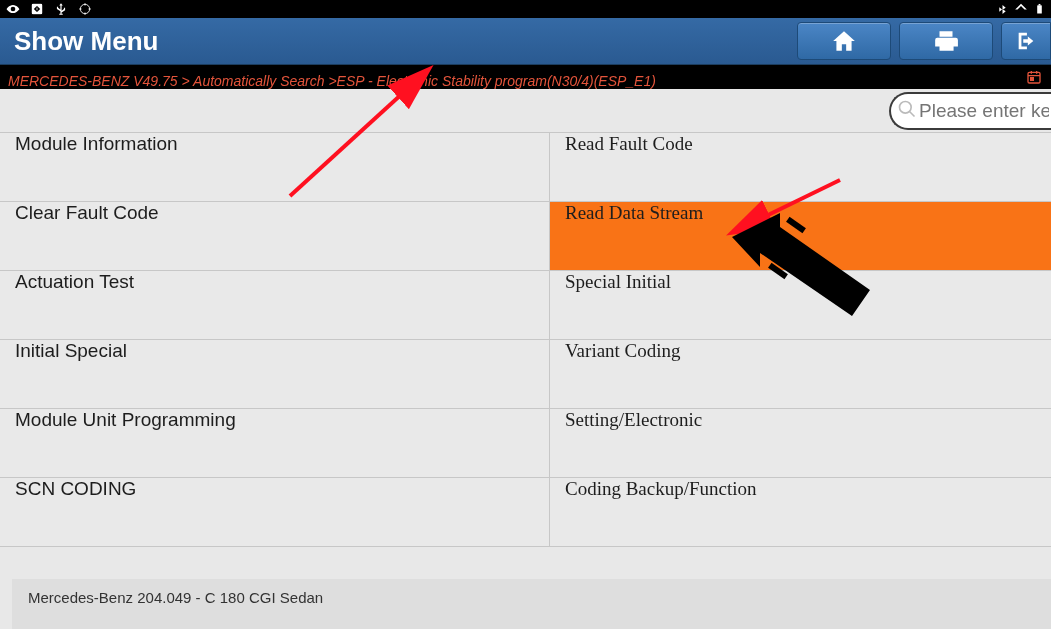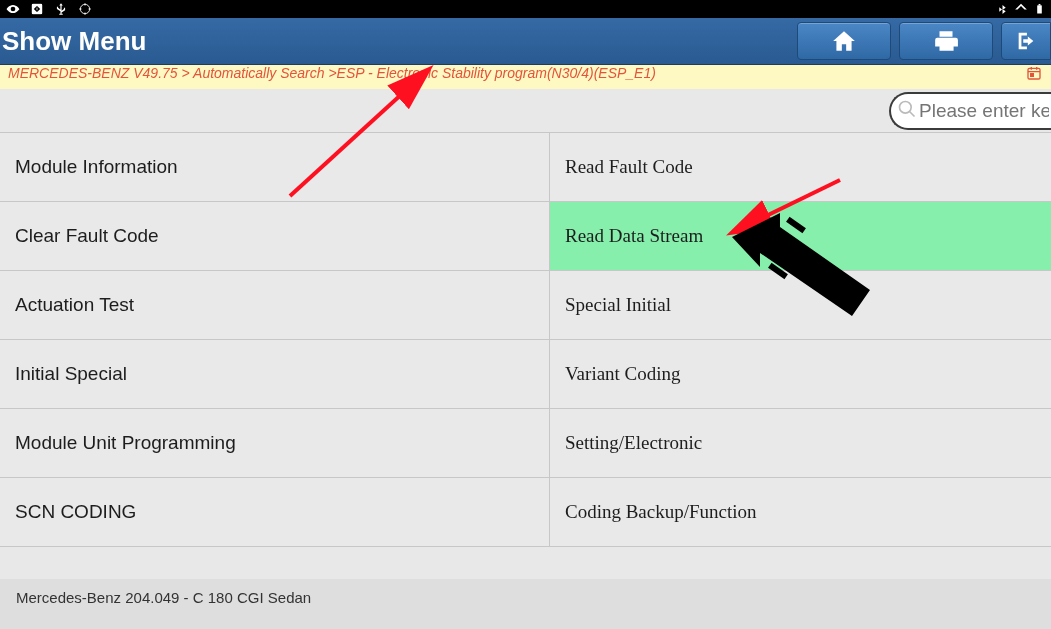--- a/index.html
+++ b/index.html
@@ -5,45 +5,45 @@
   * { margin: 0; padding: 0; box-sizing: border-box; }
   html, body { width: 1051px; height: 629px; font-family: Arial, sans-serif; overflow: hidden; background: #e8e8e8; }
   
   
   .status-bar { background: #000; height: 18px; width: 100%; display: flex; align-items: center; color: #fff; font-size: 12px; padding: 0 6px; justify-content: space-between; }
   .status-left { display: flex; gap: 10px; align-items: center; }
   .status-right { display: flex; gap: 6px; align-items: center; }
   .status-icon { display: inline-flex; align-items: center; justify-content: center; }
   
   
-  .header { background: linear-gradient(to bottom, #356aa5 0%, #2a5a91 100%); height: 47px; display: flex; align-items: center; justify-content: space-between; padding-left: 2px; border-bottom: 1px solid #1c3d5e; }
+  .header { background: linear-gradient(to bottom, #356aa5 0%, #2a5a91 100%); height: 47px; display: flex; align-items: center; justify-content: space-between; padding-left: 14px; border-bottom: 1px solid #1c3d5e; }
   .header-title { color: #fff; font-size: 26px; font-weight: bold; }
   .header-buttons { display: flex; gap: 8px; height: 100%; align-items: center; padding-right: 0; }
   .hbtn { width: 94px; height: 38px; background: linear-gradient(to bottom, #4b86c6, #2f69a5); border: 1px solid #1d4a78; border-radius: 4px; display: flex; align-items: center; justify-content: center; cursor: pointer; box-shadow: inset 0 1px 0 rgba(255,255,255,.25); }
   .hbtn:last-child { width: 50px; border-top-right-radius:0; border-bottom-right-radius:0; margin-right:0; }
   
   
-  .crumb-bar { height: 24px; background: #fef9c3; display: flex; align-items: flex-start; padding: 0 8px; justify-content: space-between; }
+  .crumb-bar { height: 24px; background: #000000; display: flex; align-items: flex-end; padding: 0 8px; justify-content: space-between; }
   .crumb { color: #e3543b; font-style: italic; font-size: 14px; white-space: nowrap; }
   .crumb-icon { color: #e3543b; }
   
   
   .search-row { height: 44px; background: #e8e8e8; display: flex; align-items: center; justify-content: flex-end; padding-right: 0; border-bottom: 1px solid #c7c7c7; }
   .search-box { width: 162px; height: 38px; background: #fff; border: 2px solid #3b3b3b; border-right: none; border-radius: 20px 0 0 20px; display: flex; align-items: center; padding-left: 6px; overflow: hidden; }
   .search-box input { border: none; outline: none; font-size: 19px; color: #8a8a8a; width: 130px; background: transparent; }
   .search-mag { opacity: .5; margin-right: 2px; }
   
   
   .menu-grid { display: grid; grid-template-columns: 550px 1fr; }
-  .menu-cell { height: 69px; border-bottom: 1px solid #c7c7c7; border-right: 1px solid #c7c7c7; display: flex; align-items: center; padding-left: 15px; font-size: 19px; color: #1d1d1d; background: #e9e9e9; cursor: pointer; }
+  .menu-cell { height: 69px; border-bottom: 1px solid #c7c7c7; border-right: 1px solid #c7c7c7; display: flex; align-items: flex-start; padding-left: 15px; font-size: 19px; color: #1d1d1d; background: #e9e9e9; cursor: pointer; }
   .menu-cell:nth-child(2n) { border-right: none; font-family: Liberation Serif, serif; }
-  .menu-cell.highlight { background: #86efac; }
-  
-  
-  .footer { position: absolute; bottom: 0; left: 0; right: 0; background: #dedede; padding: 10px 16px 6px; font-size: 15px; color: #333; height: 50px; }
+  .menu-cell.highlight { background: #f97316; }
+  
+  
+  .footer { position: absolute; bottom: 0; left: 12px; right: 0; background: #dedede; padding: 10px 16px 6px; font-size: 15px; color: #333; height: 50px; }
   
   
   .overlay { position: absolute; pointer-events: none; }
 </style>
 </head>
 <body>
 
 <div class="status-bar">
   <div class="status-left">
     <span class="status-icon">

